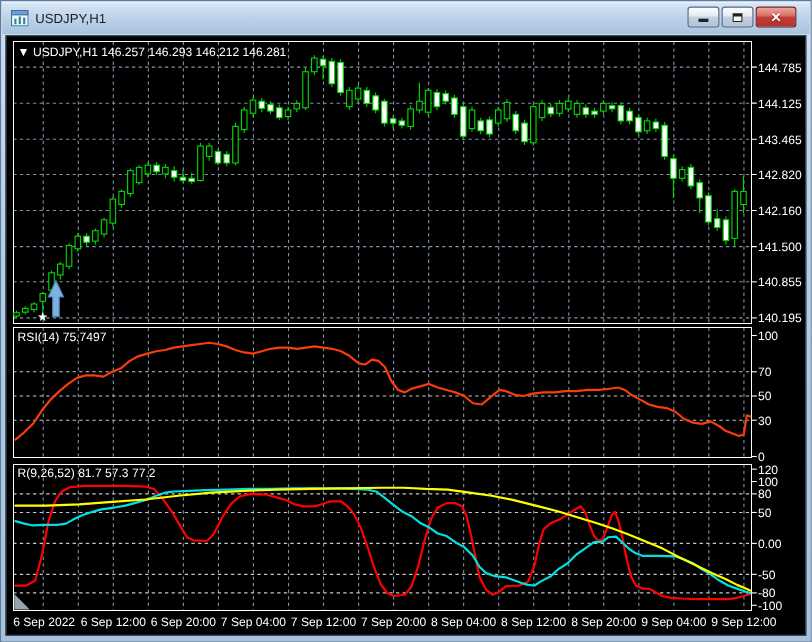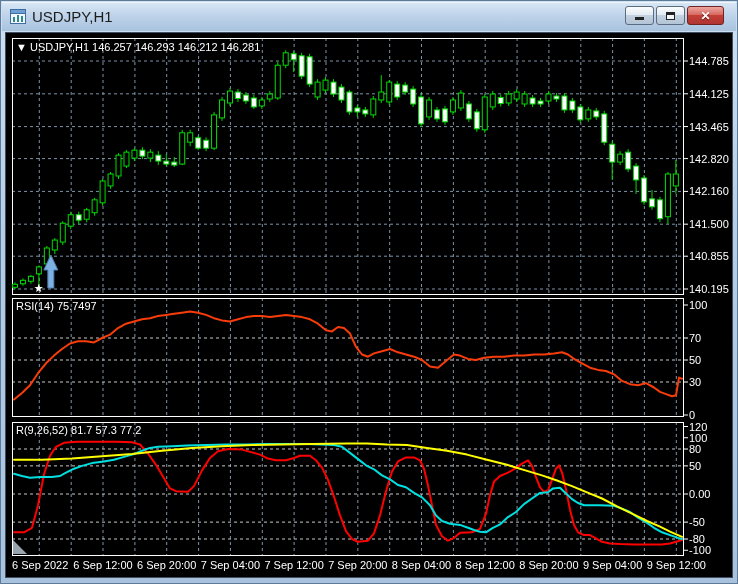--- a/index.html
+++ b/index.html
@@ -10,21 +10,21 @@
     border:1px solid #5d7a99;
     font-family:"Liberation Sans",sans-serif;
   }
   .titlebar{
     position:absolute;left:1px;top:1px;right:1px;height:29px;
     background:linear-gradient(#d9e7f5,#bfd4ea 45%,#a9c3de);
     box-shadow:inset 0 1px 0 #eef5fb;
     display:flex;align-items:center;
   }
   .title-icon{width:16px;height:15px;margin-left:8px;flex:0 0 auto;}
-  .title-text{margin-left:6px;font-size:15px;color:#1c1c1c;text-align:right;}
+  .title-text{margin-left:6px;font-size:12px;color:#1c1c1c;text-align:right;}
   .winbtns{position:absolute;right:12px;top:4px;display:flex;gap:2px;}
   .wbtn{
     width:29px;height:19px;border:1px solid #5d6b7e;border-radius:3px;
     background:linear-gradient(#fdfdfd,#e2eaf2 45%,#c3d1e0 50%,#b3c4d6);
     display:flex;align-items:center;justify-content:center;cursor:default;
   }
   .wbtn.close{
     width:37px;
     background:linear-gradient(#eba7a1,#d96a60 45%,#c23f38 50%,#b03530);
     border-color:#6e2320;

